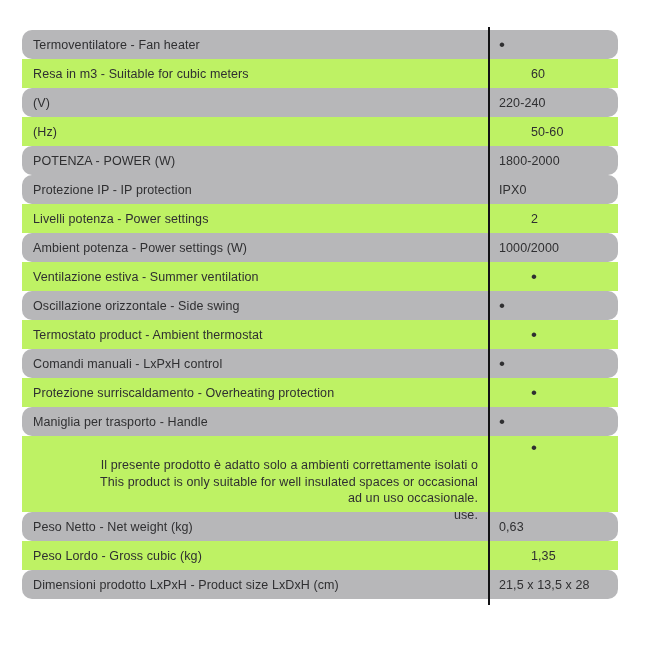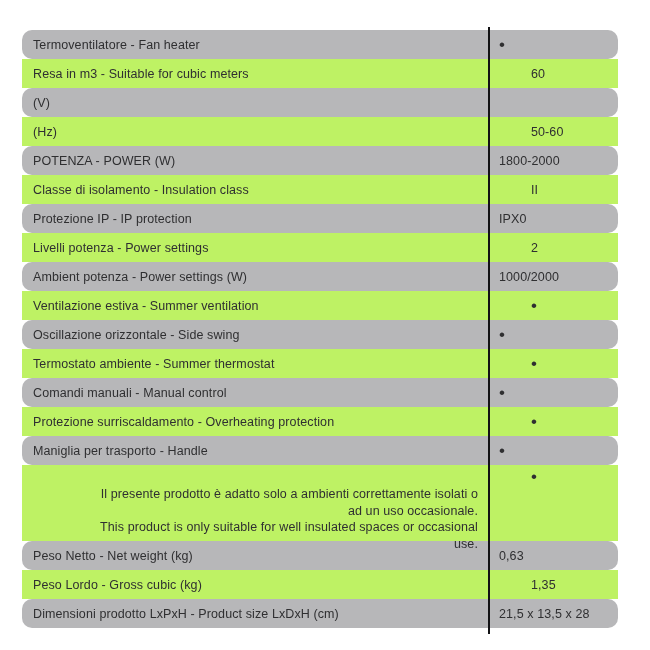--- a/index.html
+++ b/index.html
@@ -75,32 +75,29 @@
   <div class="row gray">
         <div class="cell label">Termoventilatore - Fan heater</div>
         <div class="cell value bullet">•</div>
       </div>
       <div class="row white">
         <div class="cell label">Resa in m3 - Suitable for cubic meters</div>
         <div class="cell value">60</div>
       </div>
       <div class="row gray">
         <div class="cell label">(V)</div>
+        <div class="cell value">220-240</div>
       </div>
       <div class="row white">
         <div class="cell label">(Hz)</div>
         <div class="cell value">50-60</div>
       </div>
       <div class="row gray">
         <div class="cell label">POTENZA - POWER (W)</div>
         <div class="cell value">1800-2000</div>
-      </div>
-      <div class="row white">
-        <div class="cell label">Classe di isolamento - Insulation class</div>
-        <div class="cell value">II</div>
       </div>
       <div class="row gray">
         <div class="cell label">Protezione IP - IP protection</div>
         <div class="cell value">IPX0</div>
       </div>
       <div class="row white">
         <div class="cell label">Livelli potenza - Power settings</div>
         <div class="cell value">2</div>
       </div>
       <div class="row gray">
@@ -109,40 +106,40 @@
       </div>
       <div class="row white">
         <div class="cell label">Ventilazione estiva - Summer ventilation</div>
         <div class="cell value bullet">•</div>
       </div>
       <div class="row gray">
         <div class="cell label">Oscillazione orizzontale - Side swing</div>
         <div class="cell value bullet">•</div>
       </div>
       <div class="row white">
-        <div class="cell label">Termostato ambiente - Summer thermostat</div>
+        <div class="cell label">Termostato product - Ambient thermostat</div>
         <div class="cell value bullet">•</div>
       </div>
       <div class="row gray">
-        <div class="cell label">Comandi manuali - Manual control</div>
+        <div class="cell label">Comandi manuali - LxPxH control</div>
         <div class="cell value bullet">•</div>
       </div>
       <div class="row white">
         <div class="cell label">Protezione surriscaldamento - Overheating protection</div>
         <div class="cell value bullet">•</div>
       </div>
       <div class="row gray">
         <div class="cell label">Maniglia per trasporto - Handle</div>
         <div class="cell value bullet">•</div>
       </div>
       <div class="row white multiline">
         <div class="cell label">
           <div class="label-line">Il presente prodotto è adatto solo a ambienti correttamente isolati o</div>
+          <div class="label-line">This product is only suitable for well insulated spaces or occasional</div>
           <div class="label-line">ad un uso occasionale.</div>
-          <div class="label-line">This product is only suitable for well insulated spaces or occasional</div>
           <div class="label-line">use.</div>
         </div>
         <div class="cell value bullet">•</div>
       </div>
       <div class="row gray">
         <div class="cell label">Peso Netto - Net weight (kg)</div>
         <div class="cell value">0,63</div>
       </div>
       <div class="row white">
         <div class="cell label">Peso Lordo - Gross cubic (kg)</div>

